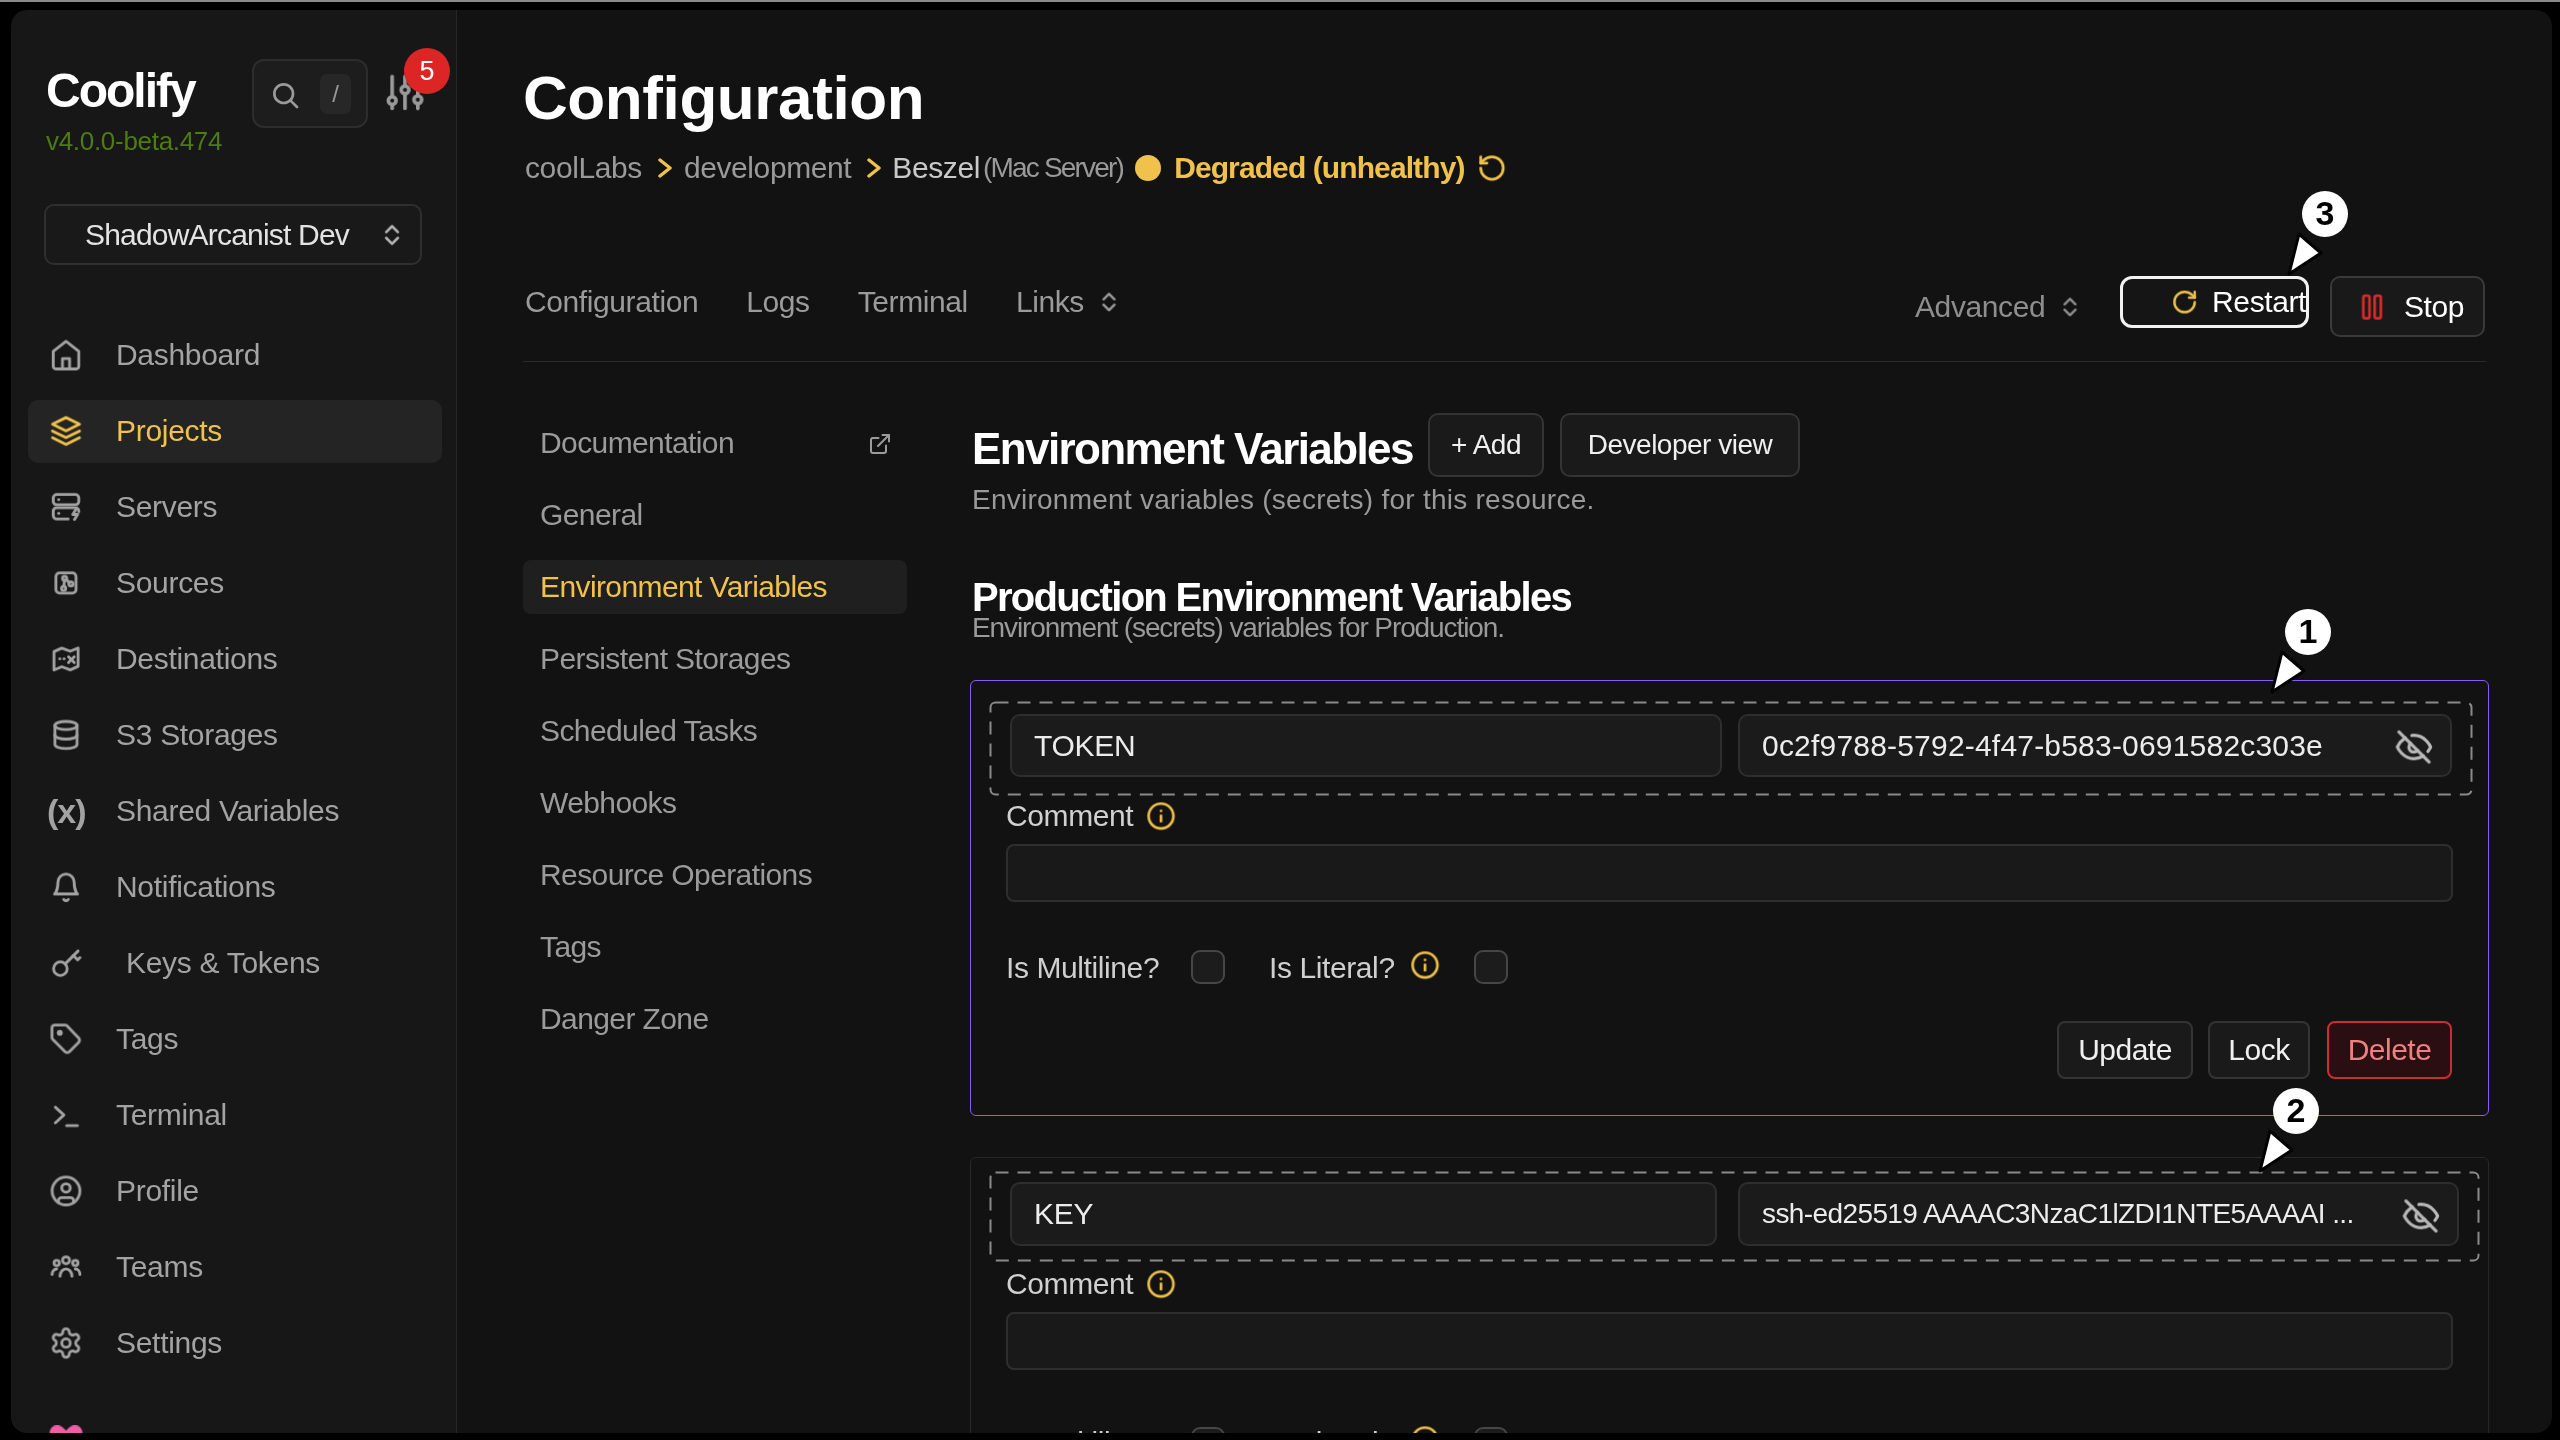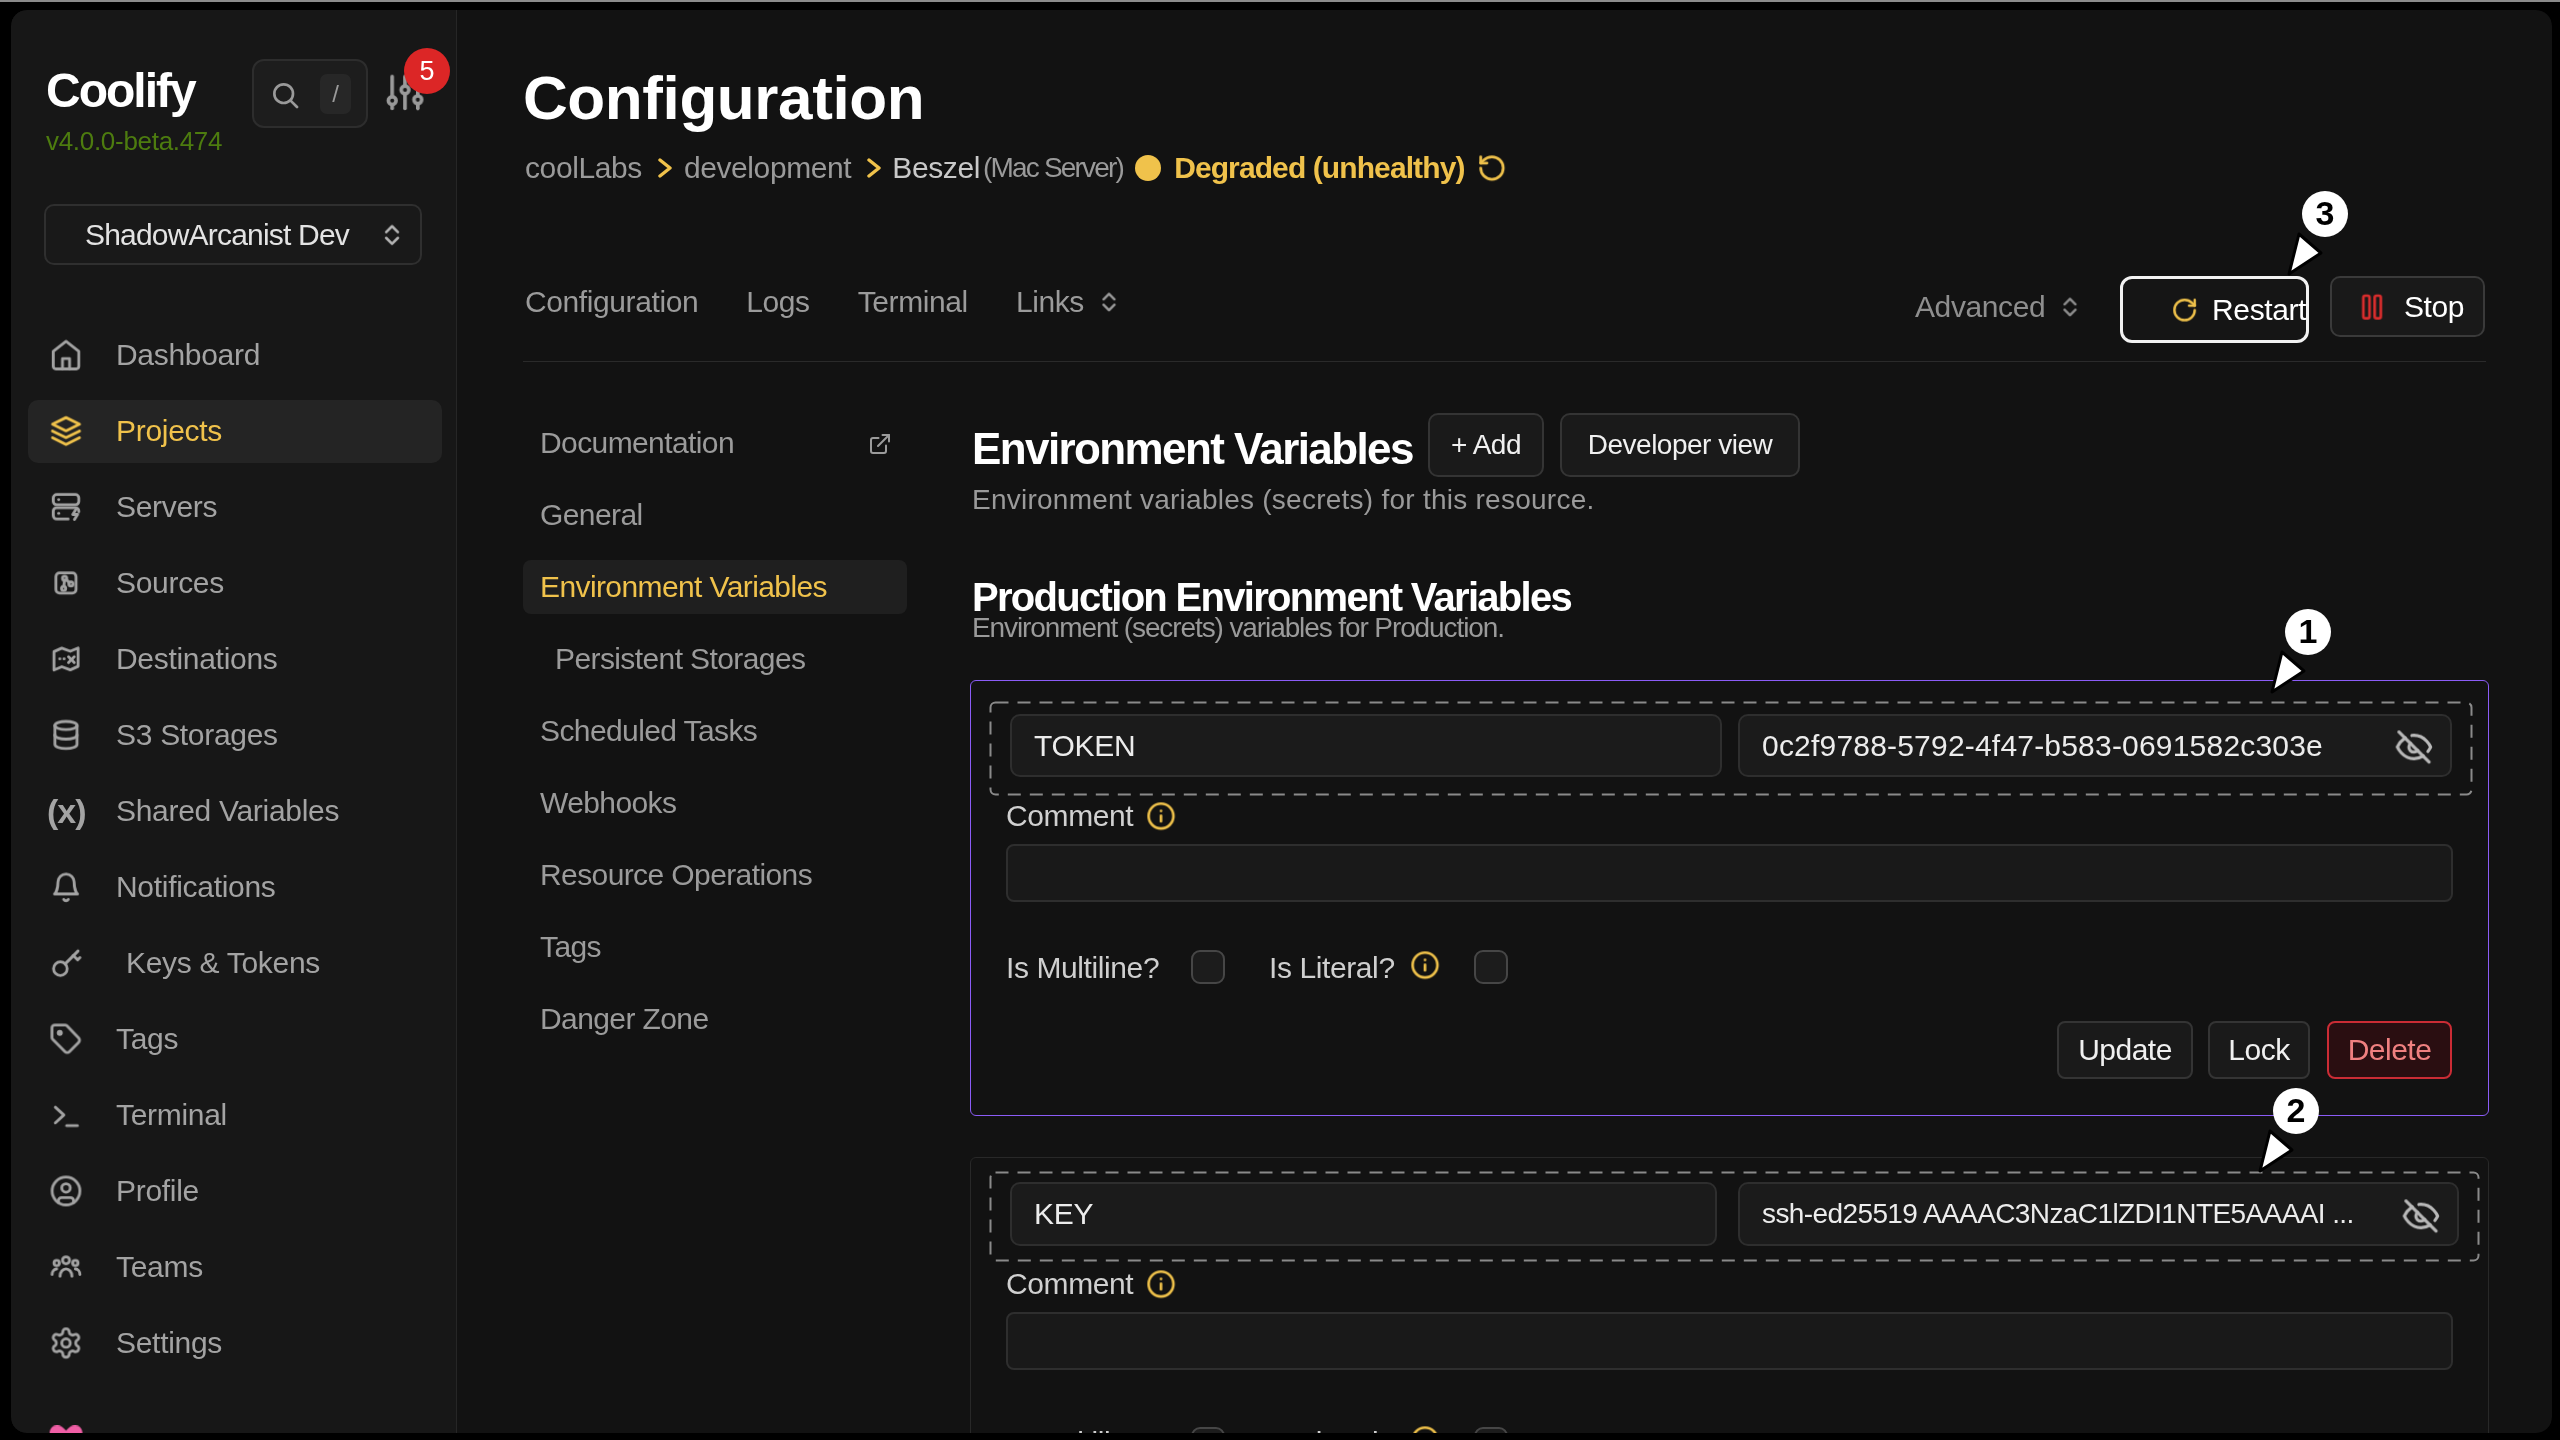--- a/index.html
+++ b/index.html
@@ -191,21 +191,21 @@
 </div>
 
 <div class="abs" style="left:1915px;top:290px;height:34px;display:flex;align-items:center;font-size:30px;color:#8e8e8e;letter-spacing:-0.4px;">
   Advanced
   <svg style="margin-left:12px" width="26" height="26" viewBox="0 0 24 24" fill="none" stroke="#8e8e8e" stroke-width="2.2" stroke-linecap="round" stroke-linejoin="round">
       <path d="m7 9.5 5-5 5 5"></path>
       <path d="m7 14.5 5 5 5-5"></path>
     </svg>
 </div>
 
-<div class="abs" style="left:2120px;top:276px;width:189px;height:67px;background:#151515;border:3px solid #f2f2f2;border-radius:12px;display:flex;align-items:center;padding-left:28px;">
+<div class="abs" style="left:2120px;top:276px;width:189px;height:52px;background:#151515;border:3px solid #f2f2f2;border-radius:12px;display:flex;align-items:center;padding-left:28px;">
   <svg style="margin-left:20px" width="34" height="34" viewBox="0 0 24 24" fill="none" stroke="#f0c24b" stroke-width="2.2" stroke-linecap="round" stroke-linejoin="round">
       <path d="M21 12a9 9 0 1 1-9-9c2.52 0 4.93 1 6.74 2.74L21 8"></path>
       <path d="M21 3v5h-5"></path>
     </svg>
   <span style="margin-left:14px;font-size:30px;color:#fff;letter-spacing:-0.4px;">Restart</span>
 </div>
 <div class="abs" style="left:2330px;top:276px;width:155px;height:61px;background:#191919;border:2px solid #3a3a3a;border-radius:10px;display:flex;align-items:center;">
   <svg style="margin-left:24px" width="32" height="32" viewBox="0 0 24 24" fill="none" stroke="#d92d2d" stroke-width="2" stroke-linecap="round" stroke-linejoin="round">
       <rect x="5.5" y="3.5" width="4.6" height="17" rx="1.4"></rect>
       <rect x="14" y="3.5" width="4.6" height="17" rx="1.4"></rect>
@@ -217,21 +217,21 @@
 
 <div class="txt subnavtxt" style="left:540px;top:426px;line-height:34px;">Documentation</div>
 <svg class="icon" style="left:868px;top:432px" width="24" height="24" viewBox="0 0 24 24" fill="none" stroke="#9b9b9b" stroke-width="2" stroke-linecap="round" stroke-linejoin="round">
     <path d="M18 13.5V19a2 2 0 0 1-2 2H5a2 2 0 0 1-2-2V8a2 2 0 0 1 2-2h5.5"></path>
     <path d="M14.5 3H21v6.5"></path>
     <path d="M10 14 21 3"></path>
   </svg>
 <div class="txt subnavtxt" style="left:540px;top:498px;line-height:34px;">General</div>
 <div class="abs" style="left:523px;top:560px;width:384px;height:54px;background:#1f1f1f;border-radius:8px;"></div>
 <div class="txt subnavtxt" style="left:540px;top:570px;line-height:34px;color:#f0c24b;">Environment Variables</div>
-<div class="txt subnavtxt" style="left:540px;top:642px;line-height:34px;margin-left:15px;">Persistent Storages</div>
+<div class="txt subnavtxt" style="left:540px;top:642px;line-height:34px;">Persistent Storages</div>
 <div class="txt subnavtxt" style="left:540px;top:714px;line-height:34px;">Scheduled Tasks</div>
 <div class="txt subnavtxt" style="left:540px;top:786px;line-height:34px;">Webhooks</div>
 <div class="txt subnavtxt" style="left:540px;top:858px;line-height:34px;">Resource Operations</div>
 <div class="txt subnavtxt" style="left:540px;top:930px;line-height:34px;">Tags</div>
 <div class="txt subnavtxt" style="left:540px;top:1002px;line-height:34px;">Danger Zone</div>
 
 <div class="txt" style="left:972px;top:424px;font-size:44px;font-weight:bold;color:#fff;letter-spacing:-1.6px;line-height:50px;">Environment Variables</div>
 <div class="btn" style="left:1428px;top:413px;width:116px;height:64px;border-width:2px;font-size:28px;">+ Add</div>
 <div class="btn" style="left:1560px;top:413px;width:240px;height:64px;border-width:2px;font-size:28px;">Developer view</div>
 <div class="txt" style="left:972px;top:483px;font-size:28px;color:#9a9a9a;letter-spacing:0.25px;line-height:34px;">Environment variables (secrets) for this resource.</div>

